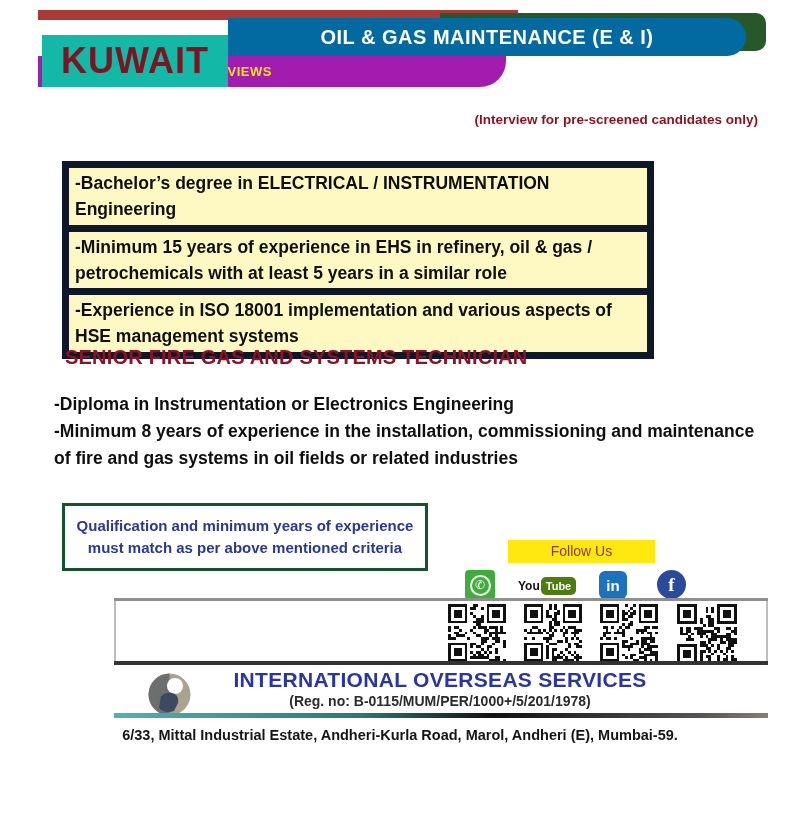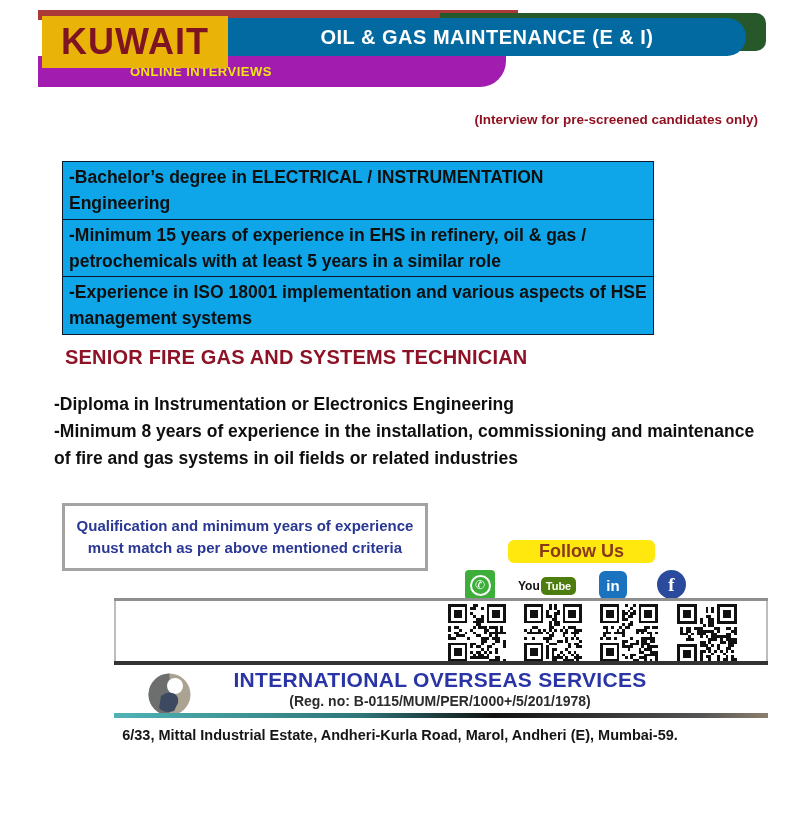--- a/index.html
+++ b/index.html
@@ -9,45 +9,45 @@
 
   
   .hdr-strip-top { position:absolute; left:38px; top:10px; width:480px; height:10px; background:#aa3a37; }
   .hdr-green { position:absolute; left:440px; top:13px; width:326px; height:38px; background:#27582a; border-radius:0 10px 10px 0; }
   .hdr-red { position:absolute; left:228px; top:18px; width:518px; height:38px; background:#0369a1;
              border-radius:0 19px 19px 0; display:flex; align-items:center; justify-content:center;
              color:#fff; font-size:20px; font-weight:bold; letter-spacing:.5px; }
   .hdr-gray { position:absolute; left:38px; top:56px; width:468px; height:31px; background:#a21caf;
               border-radius:0 0 26px 0; color:#f0e512; font-size:13px; font-weight:bold;
               line-height:31px; padding-left:92px; letter-spacing:.5px; }
-  .hdr-white { position:absolute; left:42px; top:16px; width:186px; height:52px; background:#eab308;
+  .hdr-white { position:absolute; left:42px; top:35px; width:186px; height:52px; background:#14b8a6;
                display:flex; align-items:center; justify-content:center;
                color:#7e1322; font-size:36px; font-weight:bold; letter-spacing:1px; }
 
   
   .job-title { position:absolute; left:65px; color:#8e1226; font-size:20px; font-weight:bold; letter-spacing:.2px; }
   .title-1 { top:115px; }
   .title-2 { top:346px; }
   .note { position:absolute; left:428px; top:112px; width:330px; text-align:right;
           color:#8e0f1f; font-size:13.5px; font-weight:bold; }
 
   table.req-table { position:absolute; left:62px; top:161px; width:592px; border-collapse:collapse; }
-  table.req-table td { border:1px solid #0f172a; background:#0ea5e9; padding:2px 6px;
+  table.req-table td { border:7px solid #0f172a; background:#fef9c3; padding:2px 6px;
                        font-size:17.5px; font-weight:bold; color:#0f0f0f; line-height:1.5; }
 
   .req-list { position:absolute; left:54px; top:391px; width:702px;
               font-size:17.5px; font-weight:bold; color:#0f0f0f; line-height:1.55; }
 
   .criteria-box { position:absolute; left:62px; top:503px; width:366px;
-                  border:3px solid #a3a3a3; background:#fff; padding:9px 6px;
+                  border:3px solid #14532d; background:#fff; padding:9px 6px;
                   color:#2a3894; font-size:15px; font-weight:bold; text-align:center; line-height:1.45; }
 
   
   .follow-us { position:absolute; left:508px; top:540px; width:147px; height:23px; background:#ffe80d;
-               color:#8a3a1c; font-size:18px; font-weight:bold; text-align:center; line-height:23px;border-radius:6px; }
+               color:#8a3a1c; font-size:14px; font-weight:normal; text-align:center; line-height:23px; }
   .ico { position:absolute; display:flex; align-items:center; justify-content:center; cursor:pointer; }
   .ico-wa { left:465px; top:570px; width:30px; height:30px; background:#3eae3a; border-radius:4px; }
   .ico-wa .ring { width:21px; height:21px; border:2px solid #fff; border-radius:50%;
                   display:flex; align-items:center; justify-content:center; color:#fff; font-size:12px; }
   .ico-yt { left:518px; top:574px; height:24px; }
   .ico-yt .you { color:#111; font-size:12px; font-weight:bold; margin-right:1px; }
   .ico-yt .tube { background:#4d7c0f; color:#fff; font-size:11px; font-weight:bold;
                   border-radius:5px; padding:3px 5px; }
   .ico-li { left:599px; top:571px; width:28px; height:28px; background:#1b72be; border-radius:6px;
             color:#fff; font-size:15px; font-weight:bold; }

